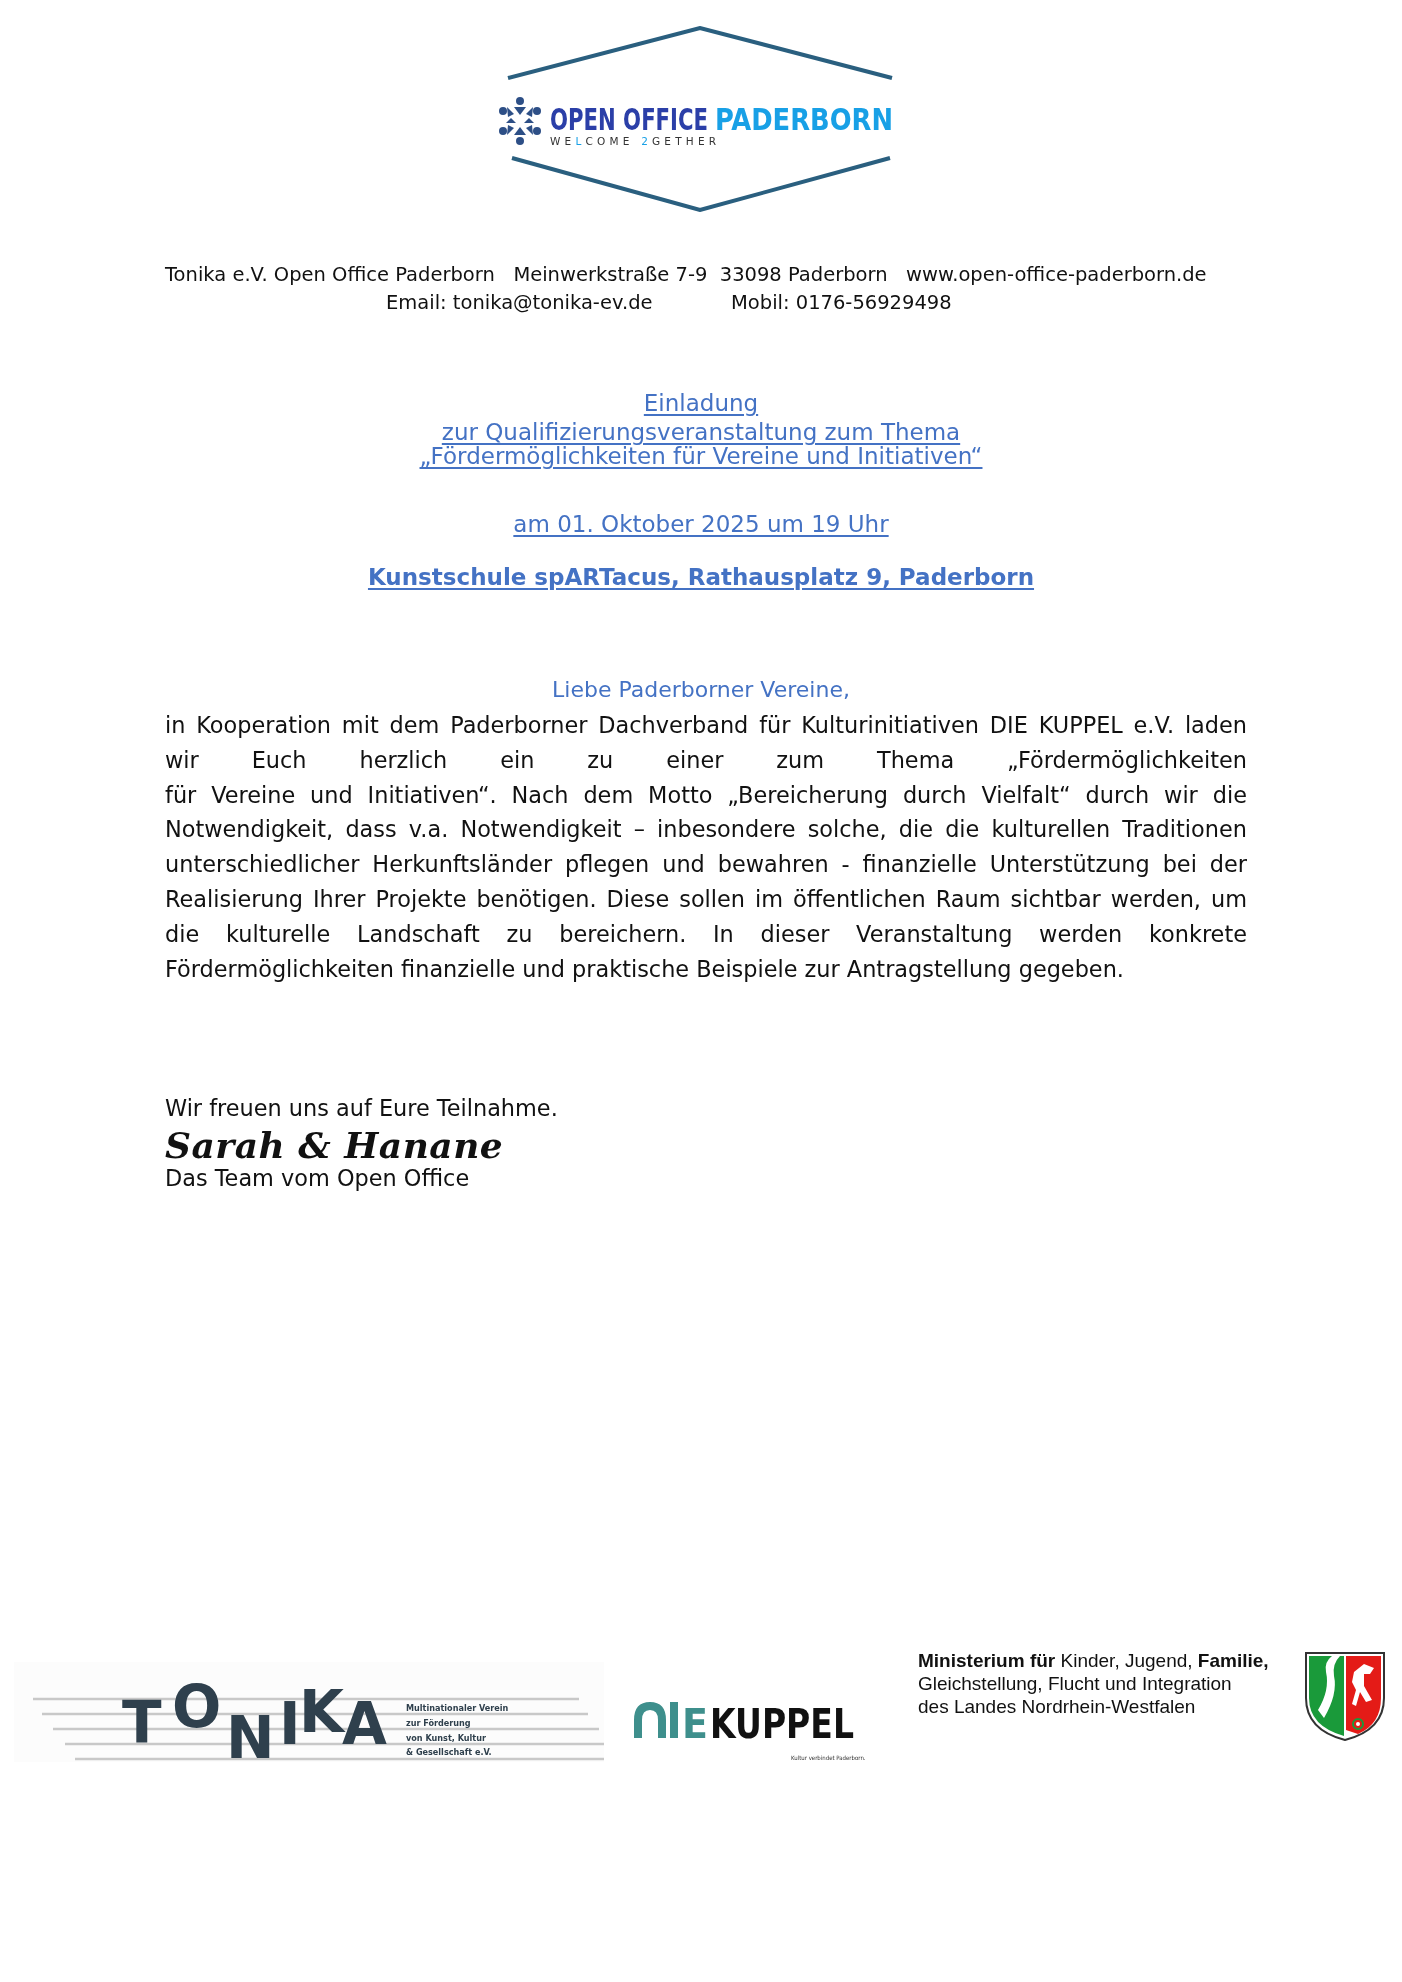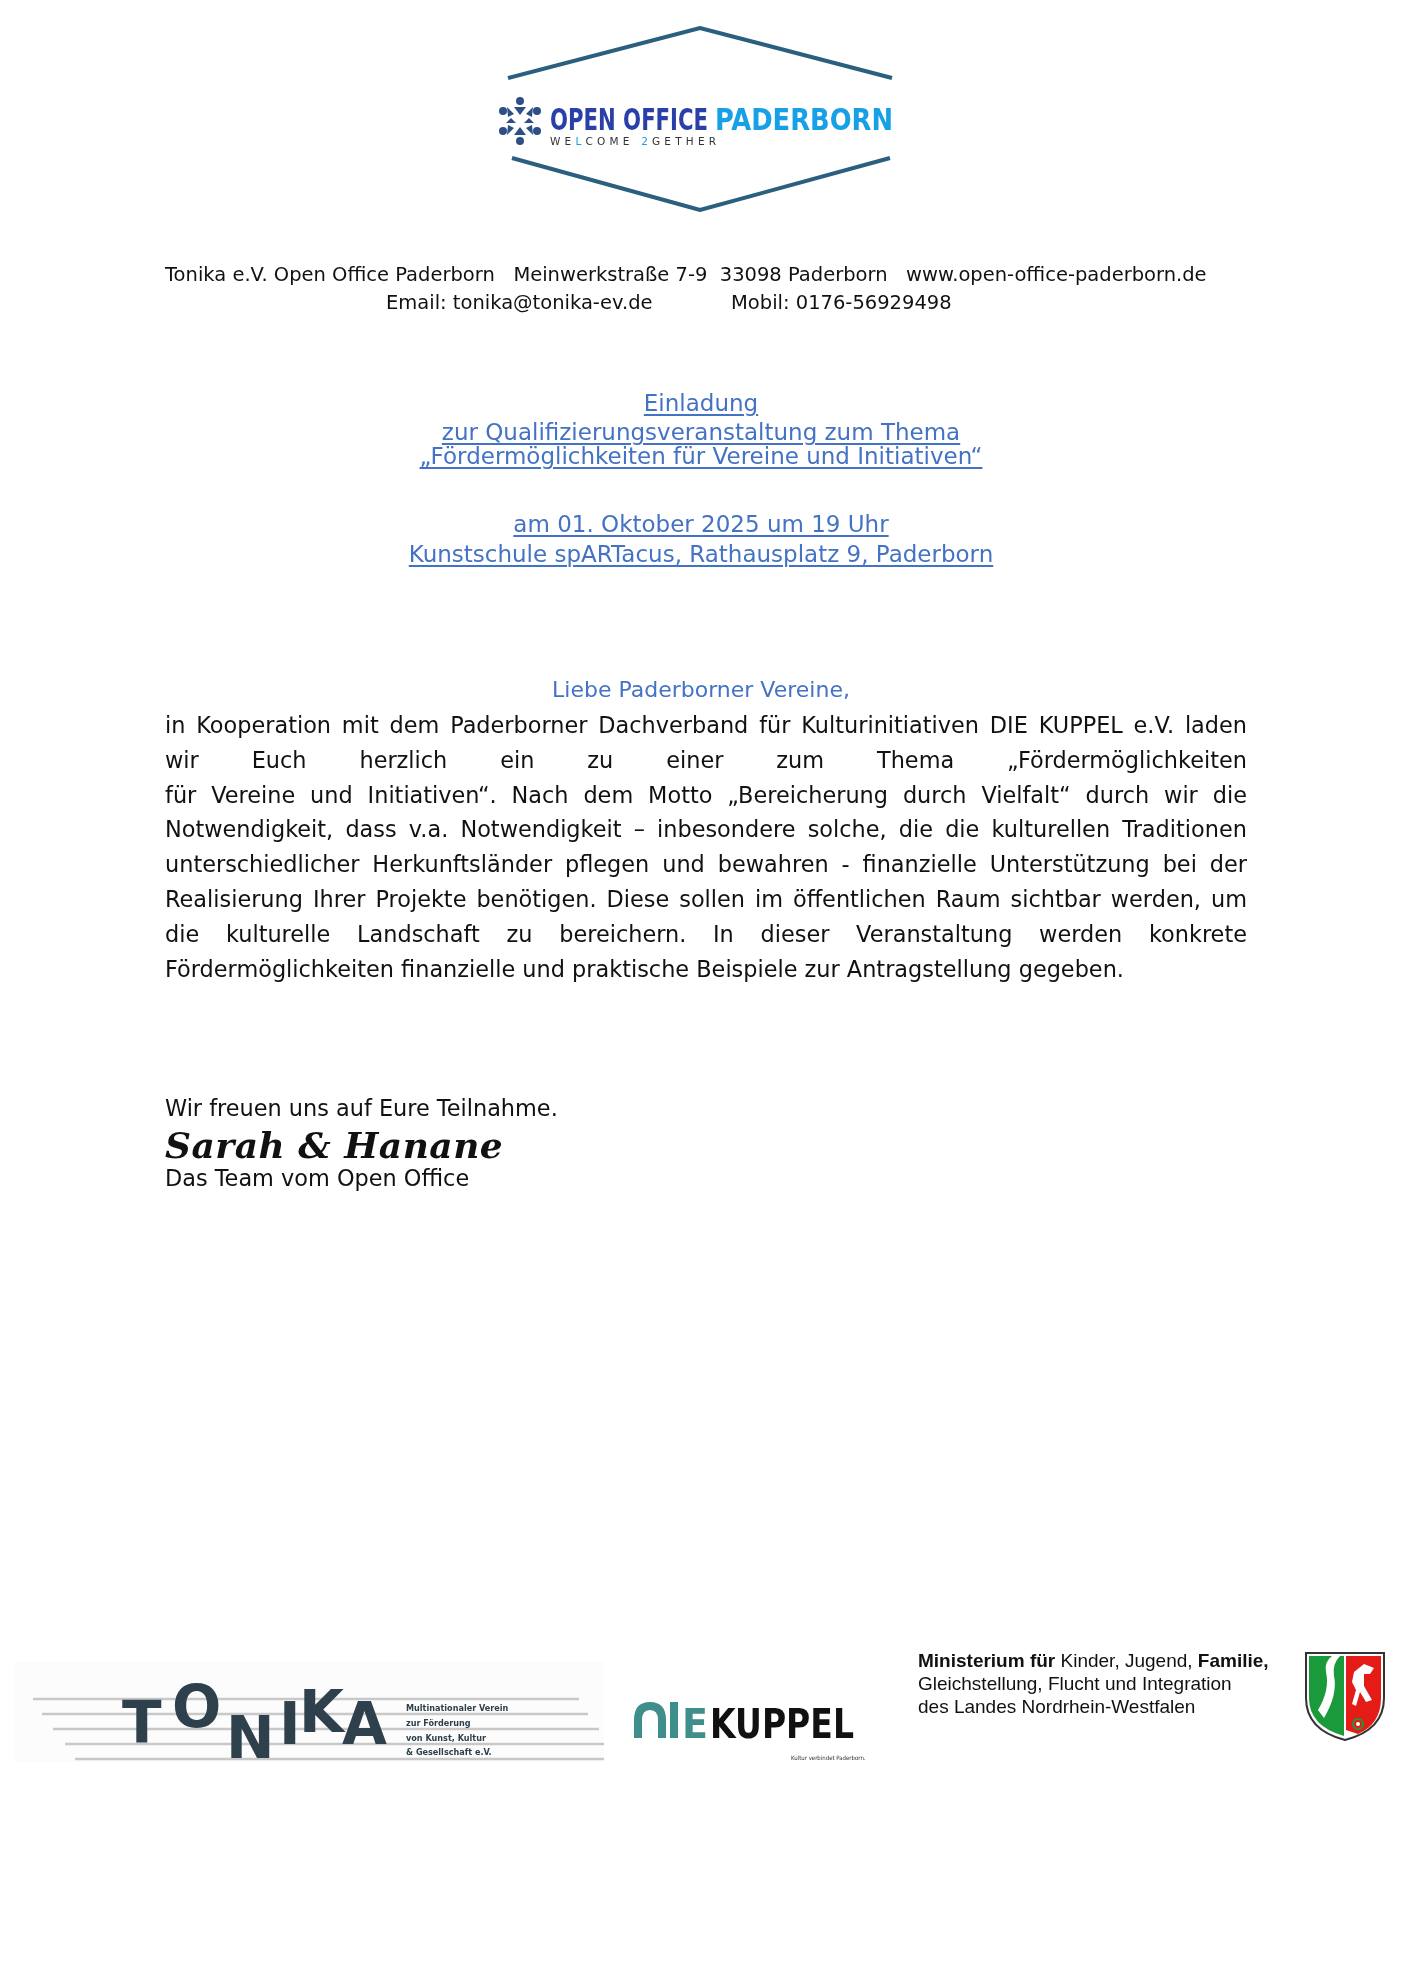--- a/index.html
+++ b/index.html
@@ -62,21 +62,21 @@
 </div>
 
 <div class="abs hdr" style="left:165px;top:263px;">Tonika e.V. Open Office Paderborn   Meinwerkstraße 7-9  33098 Paderborn   www.open-office-paderborn.de</div>
 <div class="abs hdr" style="left:386px;top:291px;">Email: tonika@tonika-ev.de</div>
 <div class="abs hdr" style="left:731px;top:291px;">Mobil: 0176-56929498</div>
 
 <div class="abs title" style="top:390px;"><span>Einladung</span></div>
 <div class="abs title" style="top:419px;"><span>zur Qualifizierungsveranstaltung zum Thema</span></div>
 <div class="abs title" style="top:443px;"><span>„Fördermöglichkeiten für Vereine und Initiativen“</span></div>
 <div class="abs title" style="top:511px;"><span>am 01. Oktober 2025 um 19 Uhr</span></div>
-<div class="abs title" style="top:541px;"><span>Kunstschule spARTacus, Rathausplatz 9, Paderborn</span></div>
+<div class="abs title" style="top:564px;font-weight:bold;"><span>Kunstschule spARTacus, Rathausplatz 9, Paderborn</span></div>
 
 <div class="abs greet" style="top:677px;">Liebe Paderborner Vereine,</div>
 
 <div id="body" class="abs">
   <div class="jl">
       <span>in</span>
       <span>Kooperation</span>
       <span>mit</span>
       <span>dem</span>
       <span>Paderborner</span>

